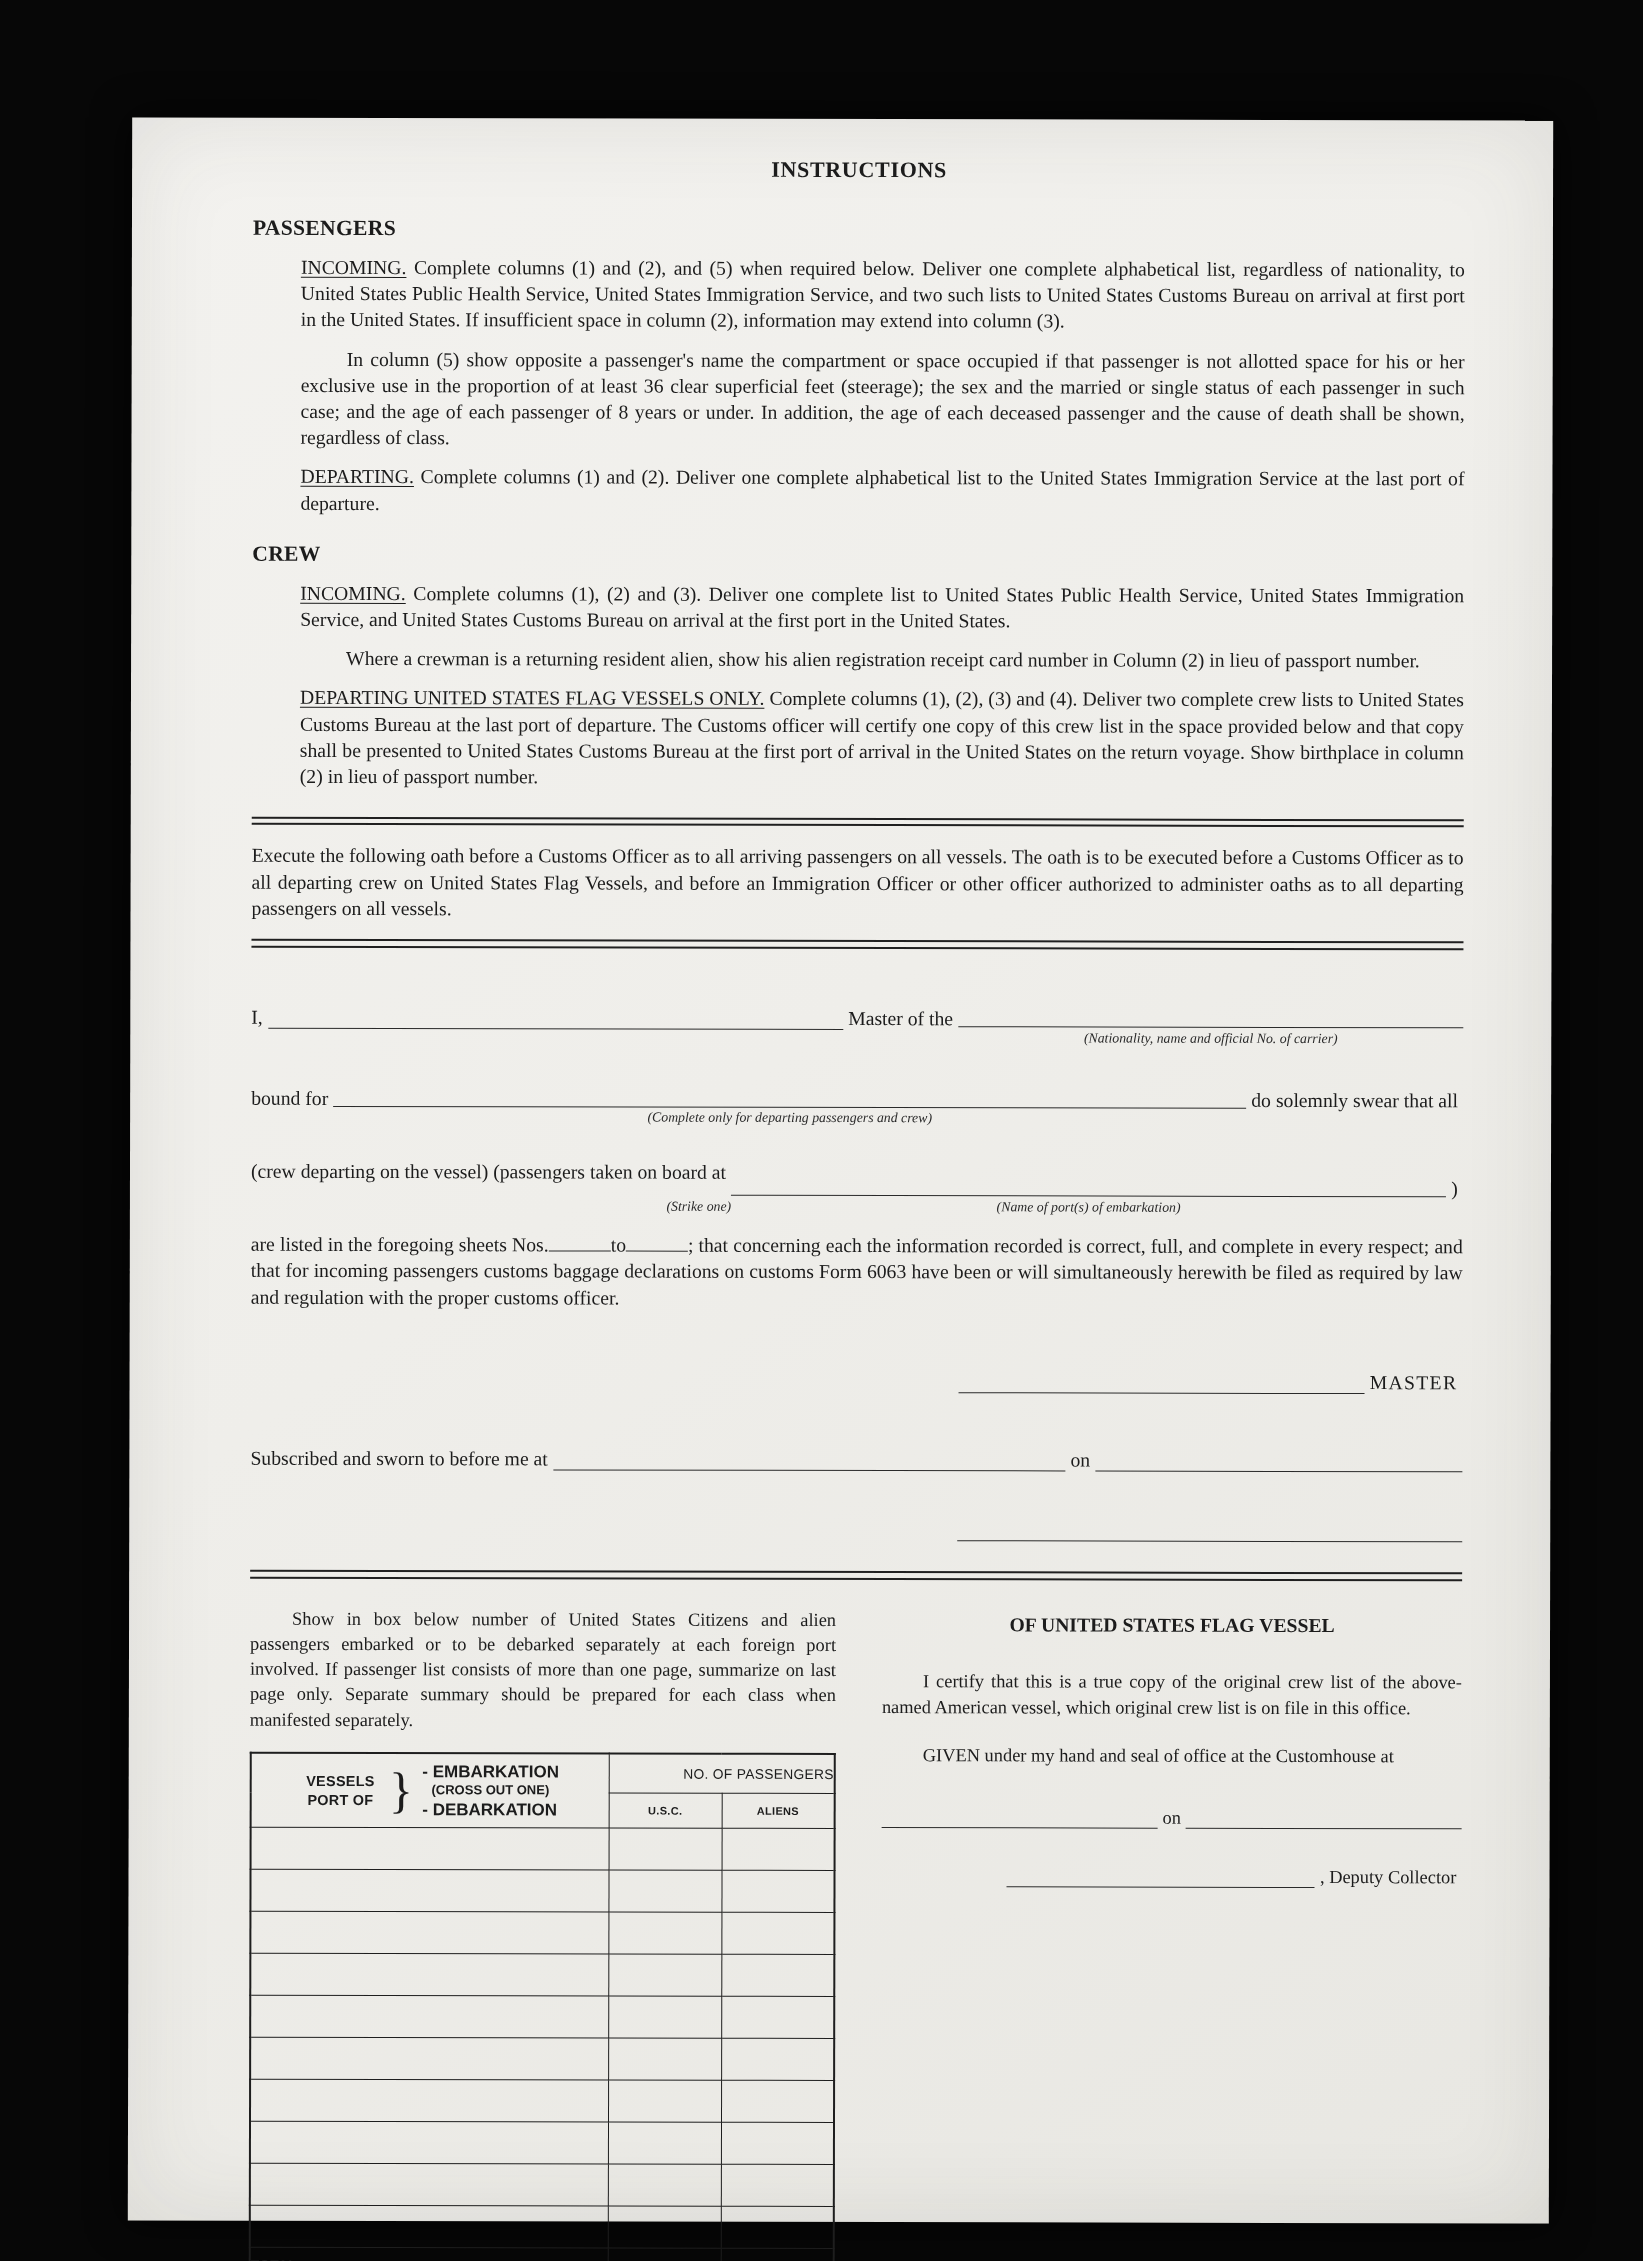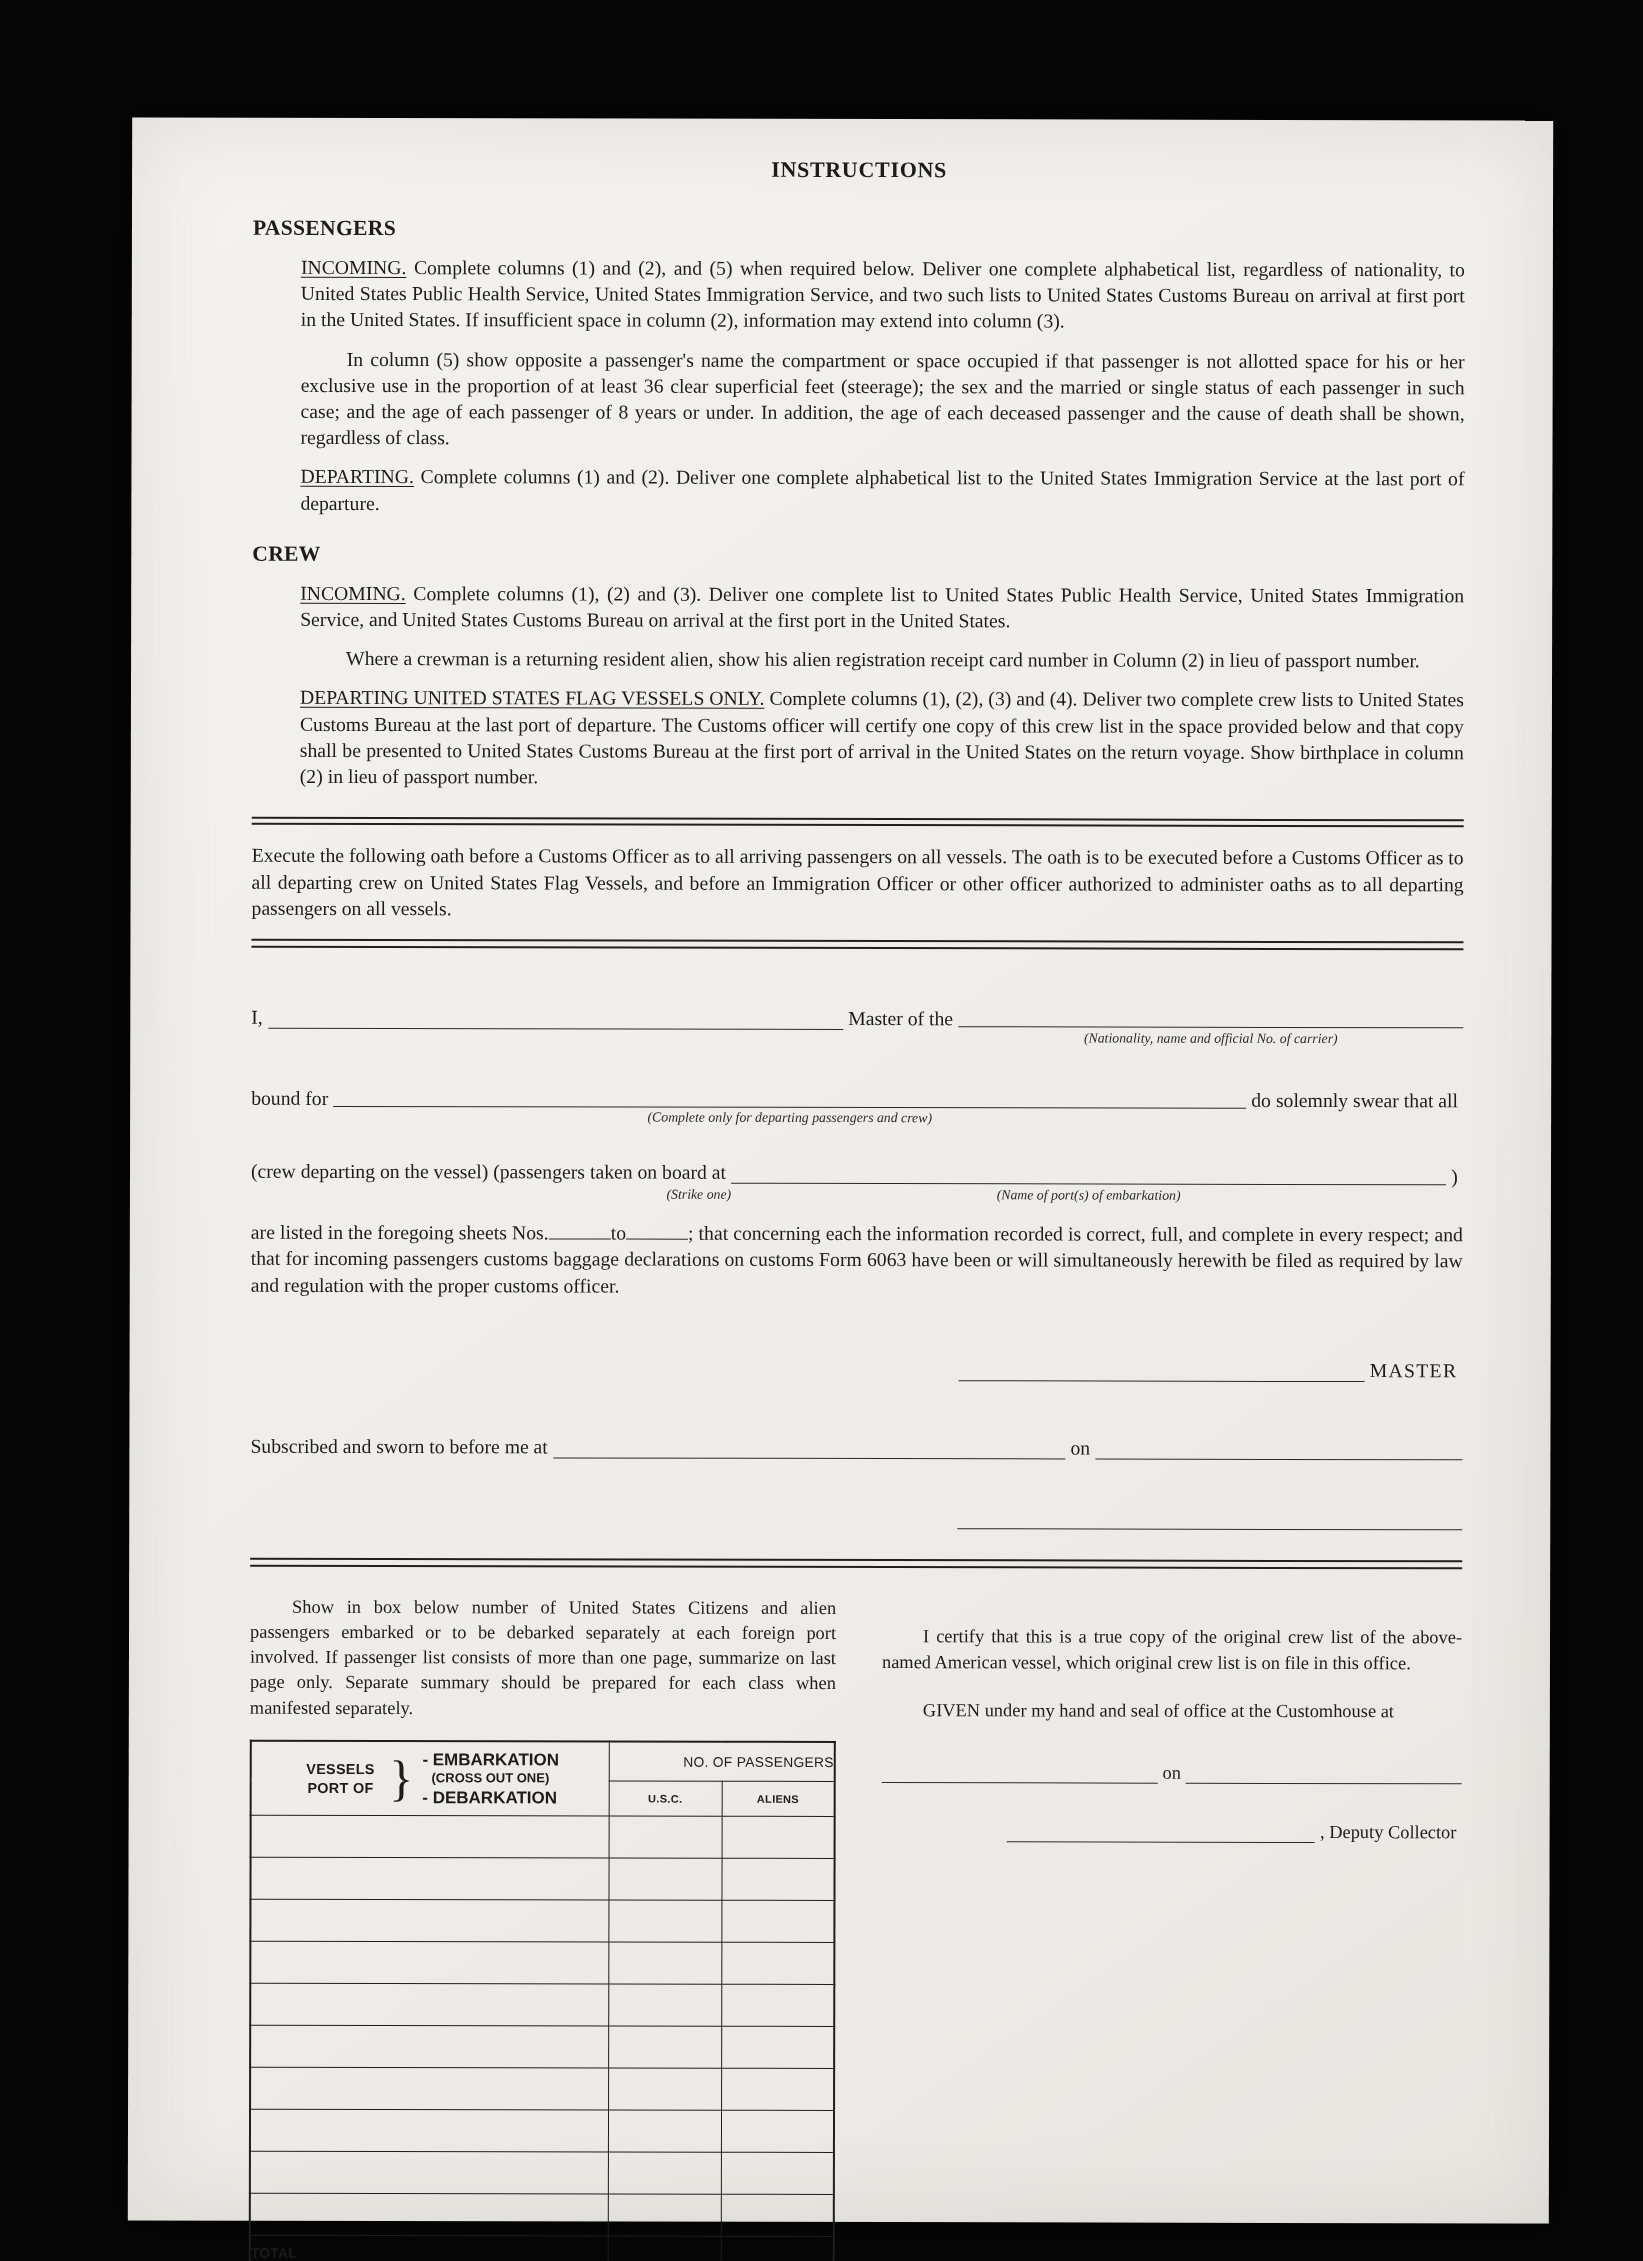--- a/index.html
+++ b/index.html
@@ -51,21 +51,21 @@
   .fline .txt:first-child { padding-left:0; }
   .blank { border-bottom:1.3px solid #2a2a2a; height:6.6px; }
   .grow { flex:1 1 auto; }
   .stack { display:flex; flex-direction:column; justify-content:flex-end; }
   .stack .blank { width:100%; }
   .cap {
     height:0; overflow:visible;
     font-style:italic; font-size:13.8px; line-height:1.2;
     text-align:center; padding-top:2.6px; color:#2a2a2a;
   }
-  .cap.left { text-align:right; padding-left:39px; }
+  .cap.left { text-align:right; padding-left:39px;margin-top:12px; }
   .w770 { flex:0 0 505px; }
   .w620 { flex:0 0 406px; }
   .w560 { flex:0 0 367px; }
   .w770b { flex:0 0 505px; }
   .line-i { margin-top:58px; }
   .line-bound { margin-top:58px; }
   .line-crewdep { margin-top:51px; }
   .listed-para { text-align:justify; line-height:1.35; margin:33px 0 0 0; }
   .iblank {
     display:inline-block; width:62px;
@@ -282,20 +282,21 @@
             <td class="total-cell">TOTAL</td>
             <td></td>
             <td></td>
           </tr>
         </tbody>
       </table>
     </div>
 
     <div class="right-col">
       <div class="cert-title">
+        <div>OF UNITED STATES FLAG VESSEL</div>
       </div>
 
       <p class="cert-para">I certify that this is a true copy of the original crew list of the above-named American vessel, which original crew list is on file in this office.</p>
 
       <p class="given-para">GIVEN under my hand and seal of office at the Customhouse at</p>
 
       <div class="fline cert-online">
         <div class="blank grow"></div>
         <span class="txt">on</span>
         <div class="blank grow"></div>

